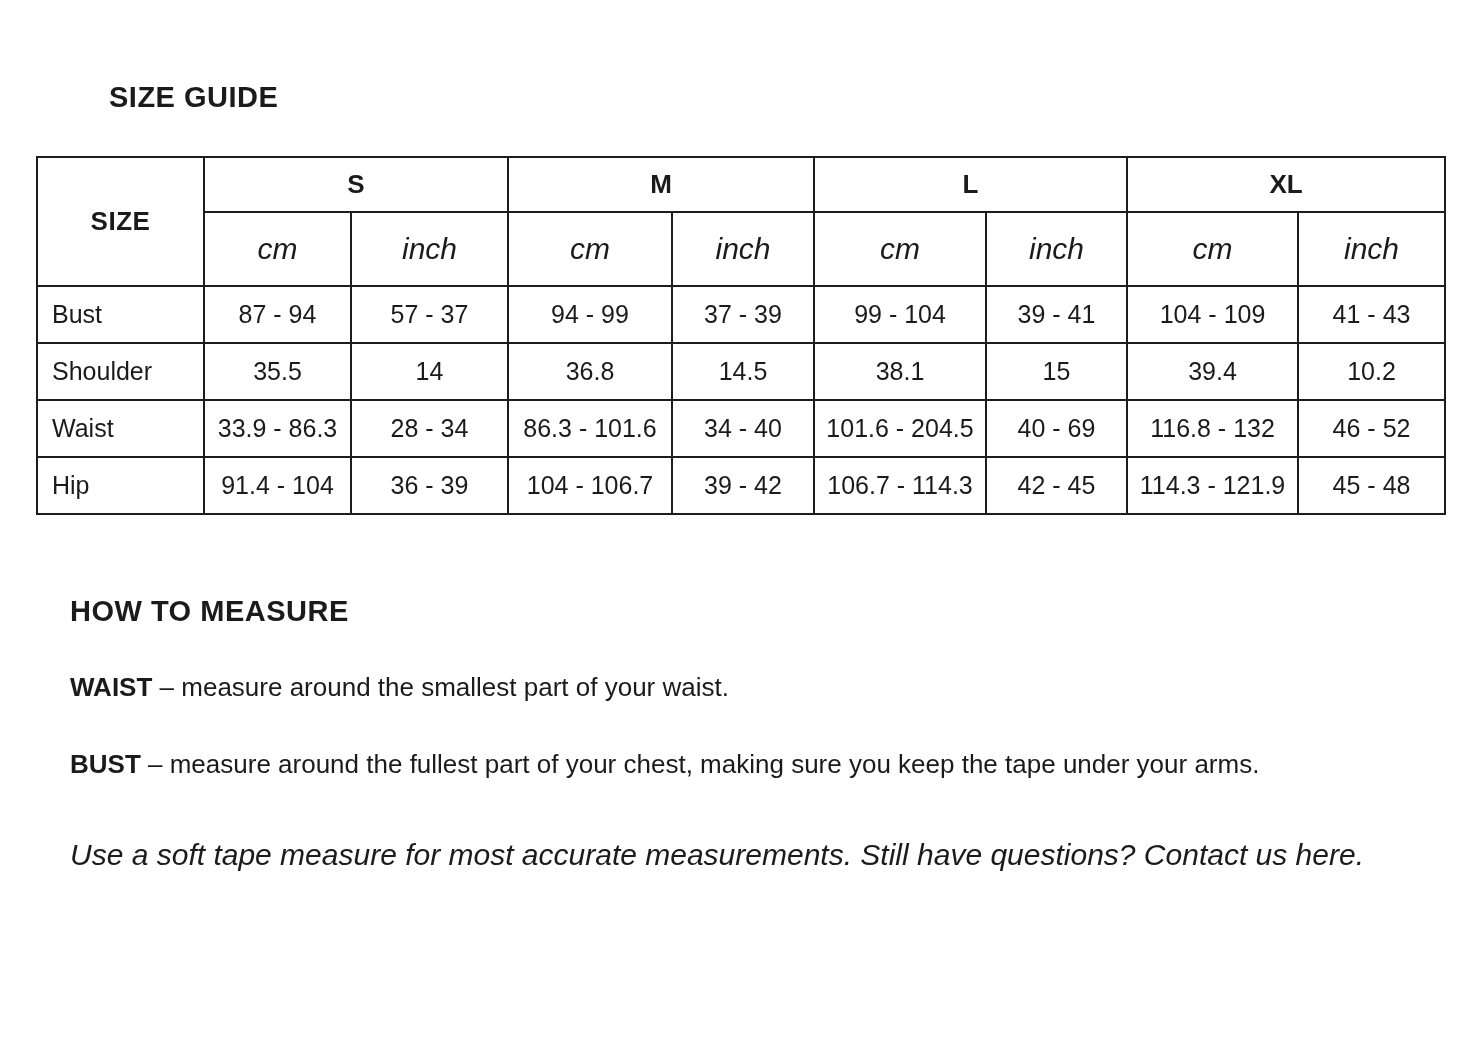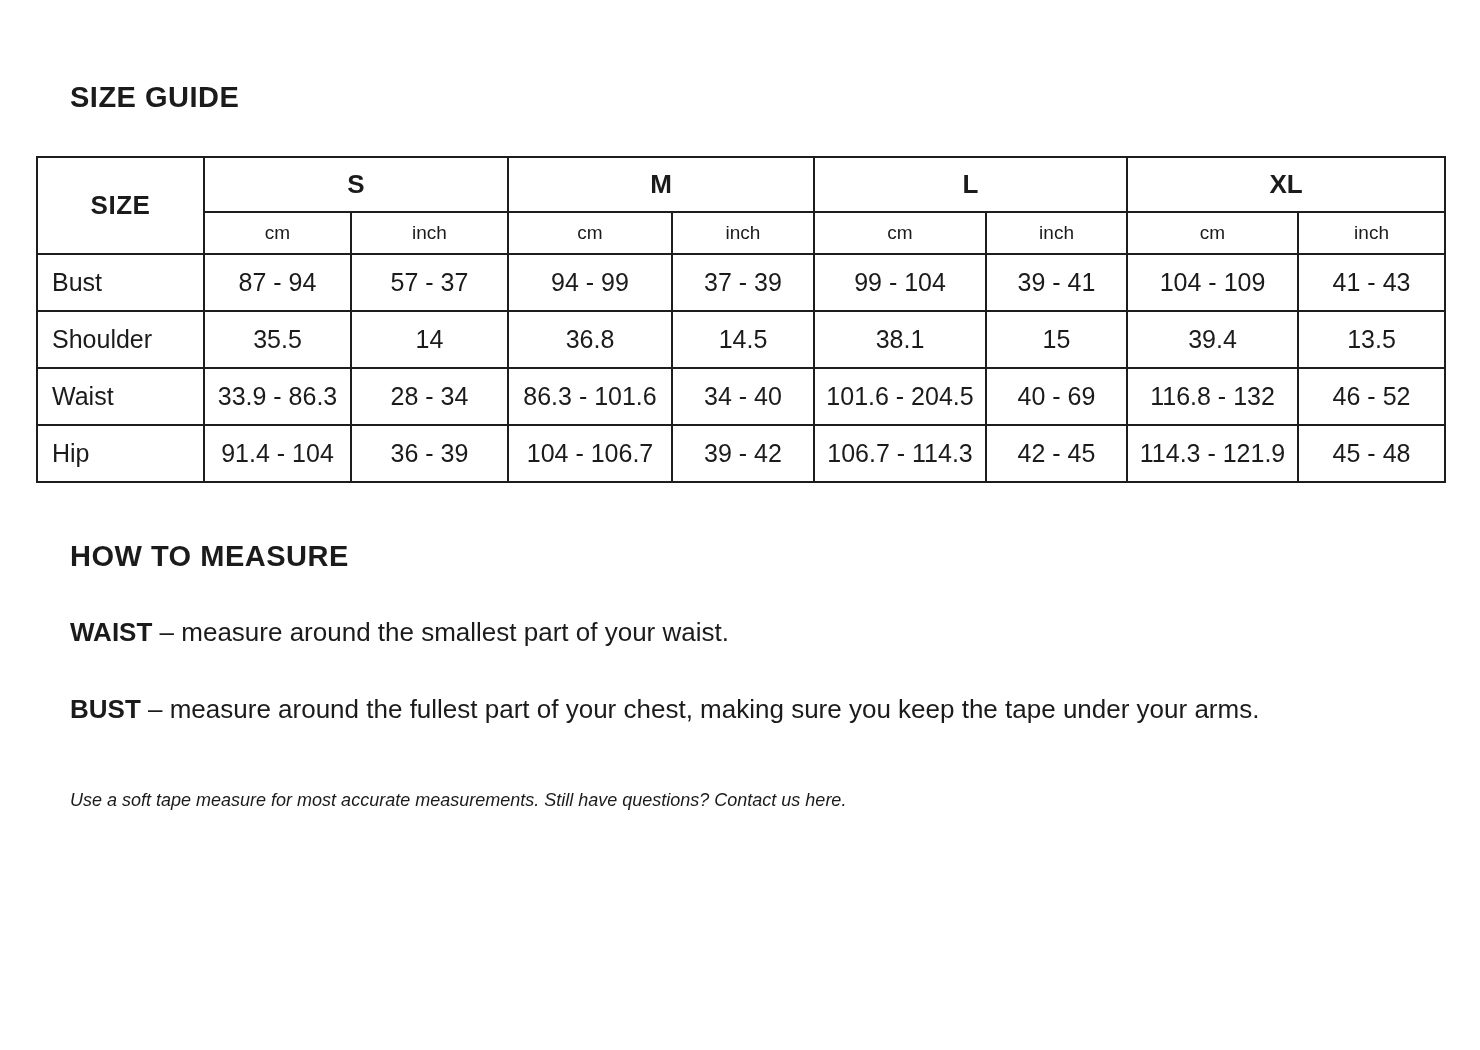--- a/index.html
+++ b/index.html
@@ -8,77 +8,77 @@
     width: 1480px;
     height: 1050px;
     background: #ffffff;
     color: #1b1b1b;
     font-family: "Liberation Sans", sans-serif;
     overflow: hidden;
   }
   .page { position: relative; width: 1480px; height: 1050px; }
 
   h1.title {
-    margin: 82px 0 0 70px;
+    margin: 82px 0 0 109px;
     font-size: 29px;
     line-height: 30px;
     font-weight: 700;
     letter-spacing: 0.5px;
   }
 
   table.size-table {
     margin: 44px 0 0 36px;
     border-collapse: collapse;
     table-layout: fixed;
     width: 1408px;
   }
   .size-table th, .size-table td {
     border: 2px solid #1d1d1d;
     text-align: center;
     vertical-align: middle;
     padding: 0;
     font-weight: 400;
   }
   .size-table thead tr.size-row th { height: 55px; font-size: 26px; font-weight: 700; }
-  .size-table thead tr.unit-row th { height: 42px; font-size: 19px; }
+  .size-table thead tr.unit-row th { height: 74px; font-size: 30px; font-style: italic; }
   .size-table tbody tr td, .size-table tbody tr th { height: 57px; font-size: 25px; }
   .size-table th.corner {
     font-size: 26px;
     font-weight: 700;
     letter-spacing: 0.5px;
     border-radius: 12px;
   }
   .size-table tbody th.rowlabel {
     text-align: left;
     padding-left: 14px;
     font-weight: 400;
   }
 
   h2.section-title {
-    margin: 58px 0 0 70px;
+    margin: 81px 0 0 70px;
     font-size: 29px;
     line-height: 30px;
     font-weight: 700;
     letter-spacing: 0.5px;
   }
 
   .instructions {
     margin: 36px 0 0 70px;
     width: 1320px;
   }
   p.instruction {
     margin: 0 0 26px 0;
     font-size: 26px;
     line-height: 51px;
   }
   p.instruction strong { font-weight: 700; }
 
   p.footer-note {
     margin: 50px 0 12px 70px;
-    font-size: 18px;
+    font-size: 30px;
     font-style: italic;
     line-height: 30px;
   }
 </style>
 </head>
 <body>
 
 <div class="page">
 
   <h1 class="title">SIZE GUIDE</h1>
@@ -128,21 +128,21 @@
       </tr>
       <tr>
         <th class="rowlabel">Shoulder</th>
         <td>35.5</td>
         <td>14</td>
         <td>36.8</td>
         <td>14.5</td>
         <td>38.1</td>
         <td>15</td>
         <td>39.4</td>
-        <td>13.5</td>
+        <td>10.2</td>
       </tr>
       <tr>
         <th class="rowlabel">Waist</th>
         <td>33.9 - 86.3</td>
         <td>28 - 34</td>
         <td>86.3 - 101.6</td>
         <td>34 - 40</td>
         <td>101.6 - 204.5</td>
         <td>40 - 69</td>
         <td>116.8 - 132</td>

